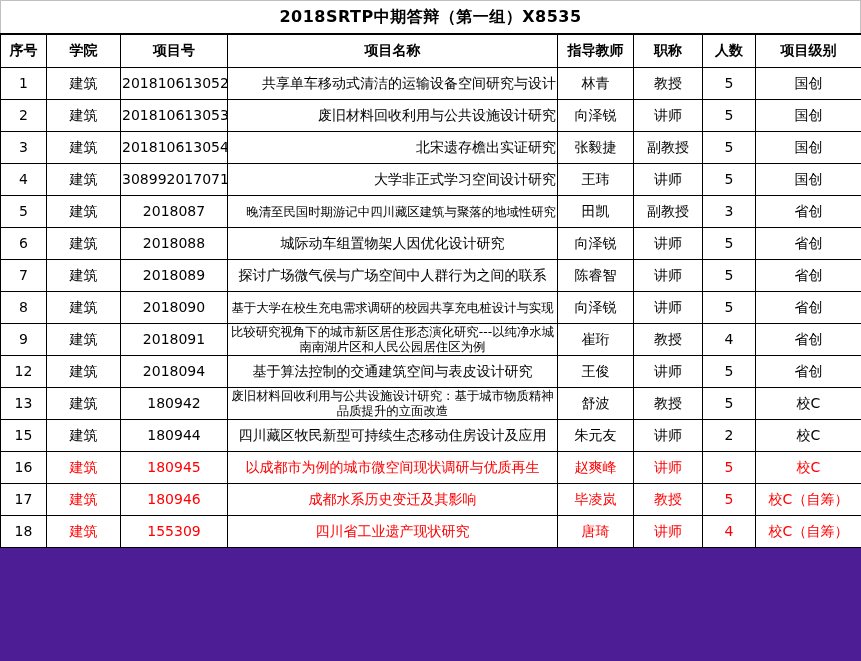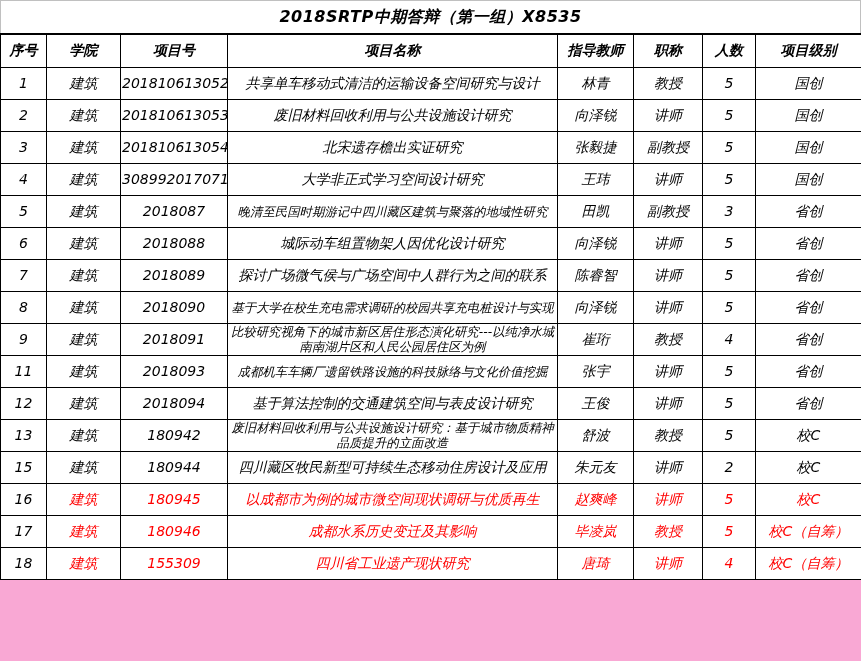--- a/index.html
+++ b/index.html
@@ -5,23 +5,22 @@
   html, body {
     margin: 0;
     padding: 0;
     background: #ffffff;
     font-family: "DejaVu Sans", "Liberation Sans", sans-serif;
   }
   .sheet {
     width: 861px;
     height: 661px;
     box-sizing: border-box;
-    background: #f9a8d4;
+    background: #4c1d95;
     overflow: hidden;
-    font-style: italic;
   }
   .title-bar {
     box-sizing: border-box;
     height: 33px;
     line-height: 31px;
     text-align: center;
     font-weight: bold;
     font-size: 16px;
     color: #000000;
     border-top: 1px solid #c0c0c0;
@@ -52,21 +51,21 @@
     font-weight: bold;
     white-space: nowrap;
   }
   table.grid tbody td {
     height: 32px;
     font-size: 14px;
     line-height: 16px;
   }
   td.c-pno, td.c-no, td.c-count { font-size: 13px; }
   td.c-name { padding: 0 2px; }
-  td.c-name.align-left { text-align: center; }
+  td.c-name.align-left { text-align: right; }
   td.c-name.small { font-size: 12.4px; line-height: 15px; }
   tr.red-row td { color: #ff0000; }
   tr.red-row td.c-no { color: #000000; margin-top: 35px; }
 </style>
 </head>
 <body>
 
 <div class="sheet">
   <div class="title-bar">2018SRTP中期答辩（第一组）X8535</div>
   <table class="grid">
@@ -177,30 +176,20 @@
           <td class="c-no">9</td>
           <td class="c-college">建筑</td>
           <td class="c-pno">2018091</td>
           <td class="c-name small">比较研究视角下的城市新区居住形态演化研究---以纯净水城南南湖片区和人民公园居住区为例</td>
           <td class="c-teacher">崔珩</td>
           <td class="c-rank">教授</td>
           <td class="c-count">4</td>
           <td class="c-level">省创</td>
         </tr>
         <tr>
-          <td class="c-no">11</td>
-          <td class="c-college">建筑</td>
-          <td class="c-pno">2018093</td>
-          <td class="c-name align-left small">成都机车车辆厂遗留铁路设施的科技脉络与文化价值挖掘</td>
-          <td class="c-teacher">张宇</td>
-          <td class="c-rank">讲师</td>
-          <td class="c-count">5</td>
-          <td class="c-level">省创</td>
-        </tr>
-        <tr>
           <td class="c-no">12</td>
           <td class="c-college">建筑</td>
           <td class="c-pno">2018094</td>
           <td class="c-name">基于算法控制的交通建筑空间与表皮设计研究</td>
           <td class="c-teacher">王俊</td>
           <td class="c-rank">讲师</td>
           <td class="c-count">5</td>
           <td class="c-level">省创</td>
         </tr>
         <tr>

